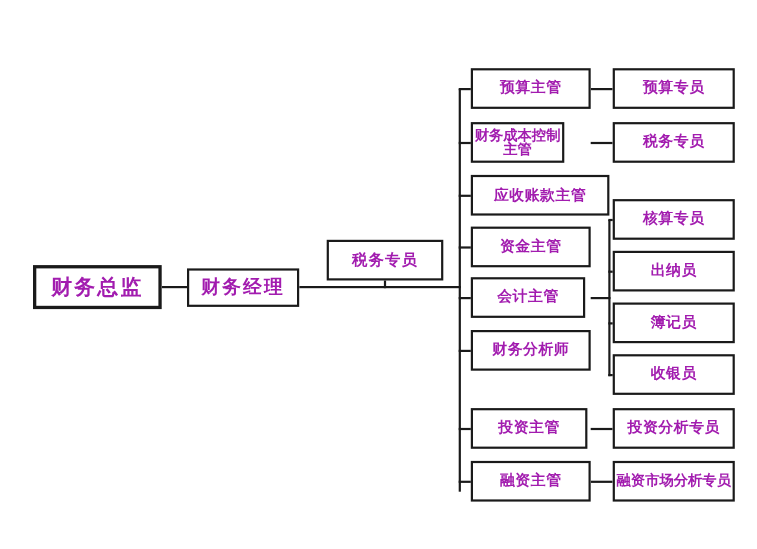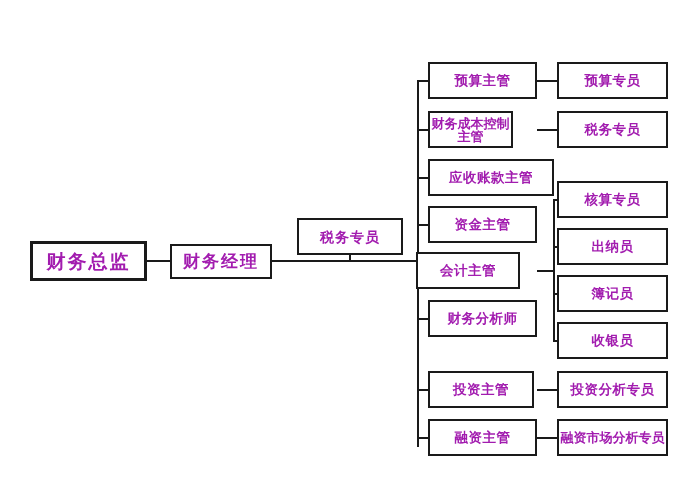--- a/index.html
+++ b/index.html
@@ -133,21 +133,21 @@
   </div>
 
   <div class="node level-sup" style="left:428px; top:159px; width:126px; height:37px;font-family:Liberation Serif, serif;">
     <span>应收账款主管</span>
   </div>
 
   <div class="node level-sup" style="left:428px; top:206px; width:109px; height:37px;">
     <span>资金主管</span>
   </div>
 
-  <div class="node level-sup" style="left:416px; top:252px; width:104px; height:37px;text-align:center;">
+  <div class="node level-sup" style="left:428px; top:252px; width:104px; height:37px;text-align:center;">
     <span>会计主管</span>
   </div>
 
   <div class="node level-sup" style="left:428px; top:300px; width:109px; height:37px;">
     <span>财务分析师</span>
   </div>
 
   <div class="node level-sup" style="left:428px; top:371px; width:106px; height:37px;text-align:right;">
     <span>投资主管</span>
   </div>

